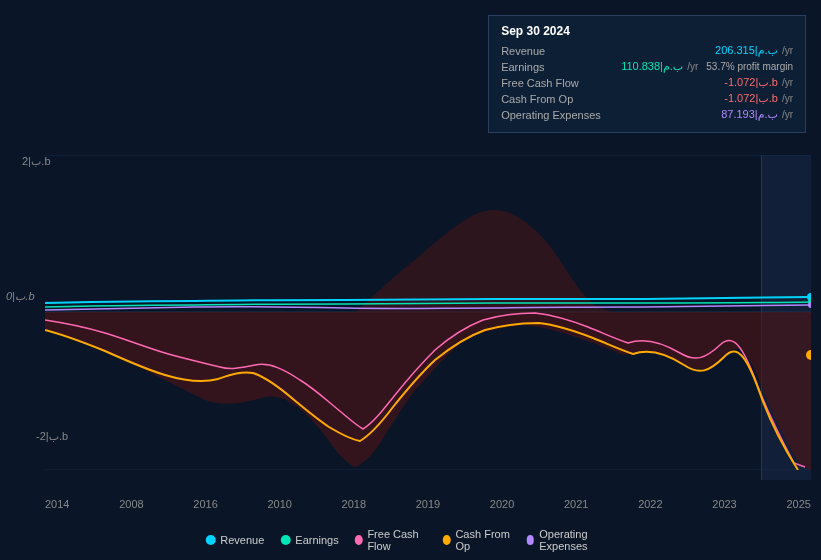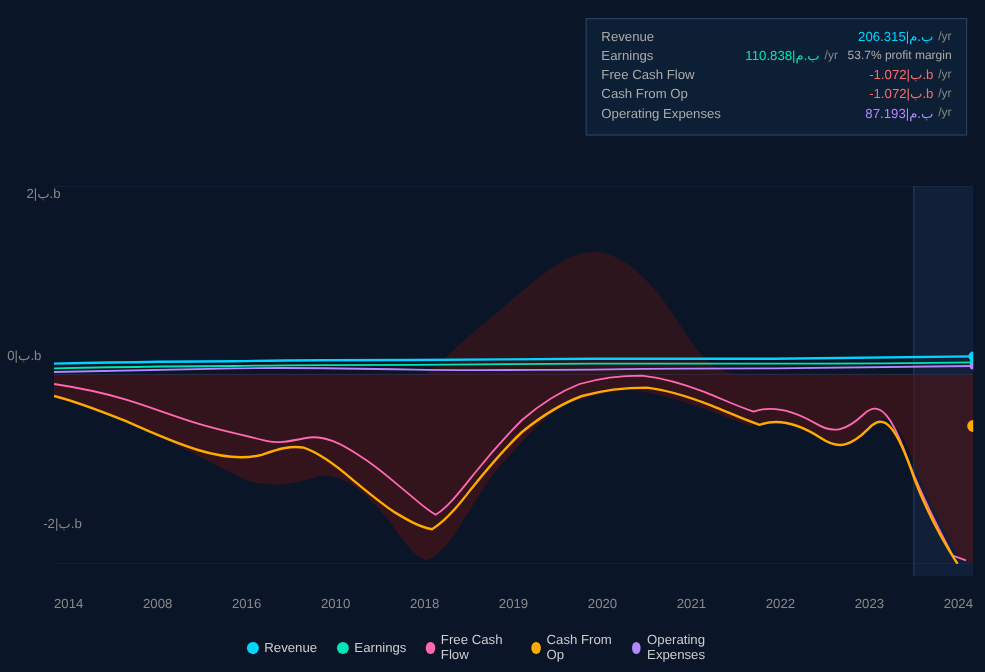--- a/index.html
+++ b/index.html
@@ -105,20 +105,21 @@
 
     svg.chart {
       width: 100%;
       height: 100%;
     }
   </style>
 </head>
 <body>
 
 <div class="tooltip">
+  <div class="tooltip-date">Sep 30 2024</div>
   <div class="tooltip-row">
     <span class="tooltip-label">Revenue</span>
     <span class="tooltip-value">
       <span class="color-cyan">206.315|ب.م</span>
       <span class="unit">/yr</span>
     </span>
   </div>
   <div class="tooltip-row">
     <span class="tooltip-label">Earnings</span>
     <span class="tooltip-value">
@@ -144,21 +145,21 @@
   <div class="tooltip-row">
     <span class="tooltip-label">Operating Expenses</span>
     <span class="tooltip-value">
       <span class="color-purple">87.193|ب.م</span>
       <span class="unit">/yr</span>
     </span>
   </div>
 </div>
 
 <div class="y-label" style="top: 155px; margin-left: 16px;">2|ب.b</div>
-<div class="y-label" style="top: 290px;">0|ب.b</div>
+<div class="y-label" style="top: 290px; font-style: italic;">0|ب.b</div>
 <div class="y-label" style="top: 430px; margin-left: 30px;">-2|ب.b</div>
 
 <div class="highlight-region"></div>
 
 <svg class="chart" style="position:absolute;top:155px;left:45px;right:10px;bottom:80px;width:calc(100% - 55px);height:315px;" viewBox="0 0 766 315" preserveAspectRatio="none">
 
   <line x1="0" y1="0" x2="766" y2="0" stroke="#1e3a5f" stroke-width="0.5"></line>
   <line x1="0" y1="157" x2="766" y2="157" stroke="#1e3a5f" stroke-width="0.8"></line>
   <line x1="0" y1="315" x2="766" y2="315" stroke="#1e3a5f" stroke-width="0.5"></line>
 
@@ -219,21 +220,21 @@
   <span class="x-label">2014</span>
   <span class="x-label">2008</span>
   <span class="x-label">2016</span>
   <span class="x-label">2010</span>
   <span class="x-label">2018</span>
   <span class="x-label">2019</span>
   <span class="x-label">2020</span>
   <span class="x-label">2021</span>
   <span class="x-label">2022</span>
   <span class="x-label">2023</span>
-  <span class="x-label">2024</span>
+  <span class="x-label">2025</span>
 </div>
 
 <div class="legend">
   <div class="legend-item">
     <div class="legend-dot" style="background:#00d4ff;"></div>
     <span>Revenue</span>
   </div>
   <div class="legend-item">
     <div class="legend-dot" style="background:#00e5b5;"></div>
     <span>Earnings</span>

